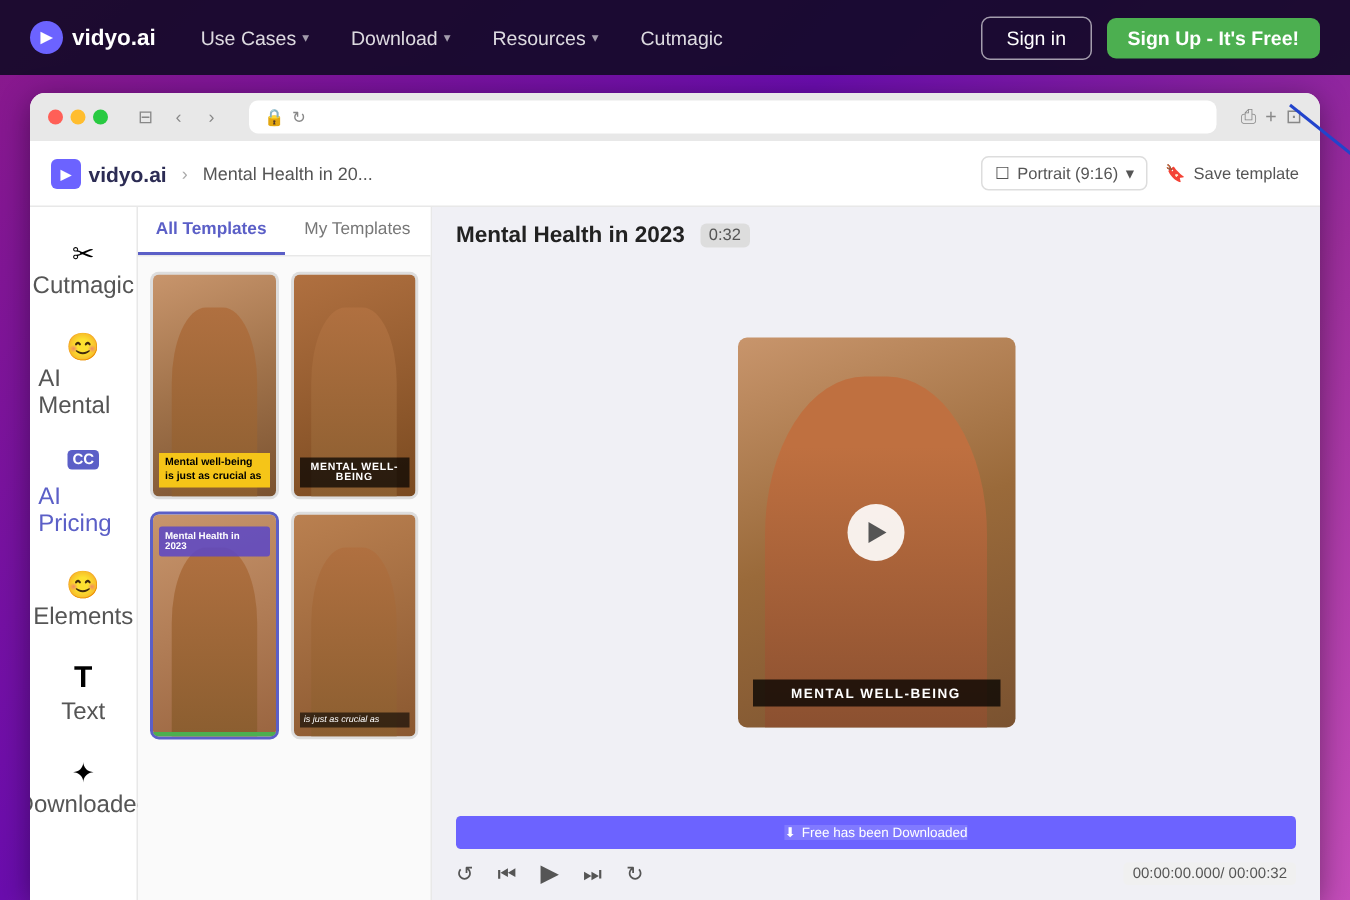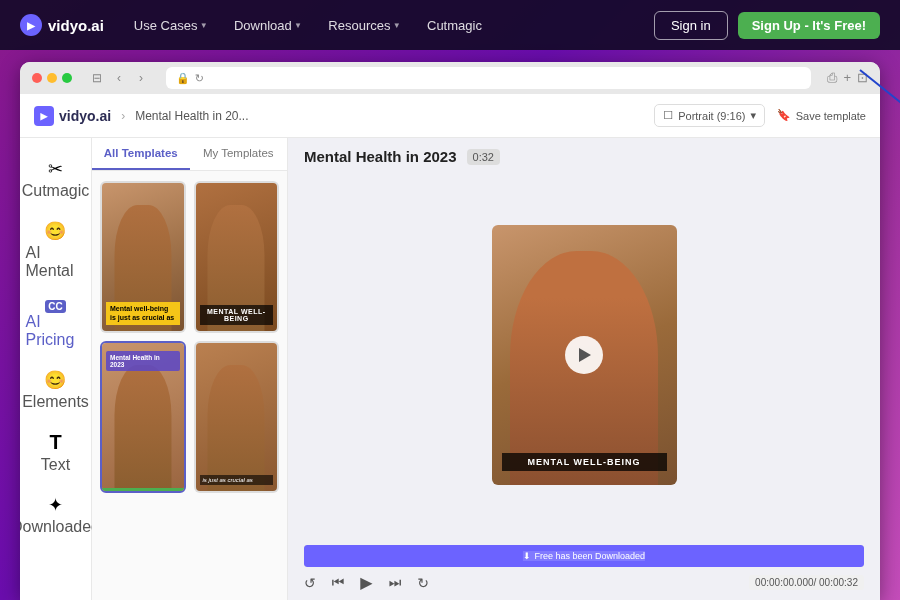--- a/index.html
+++ b/index.html
@@ -275,21 +275,21 @@
       text-align: left;
     }
     .sidebar-icon-item.active .sidebar-icon-label { color: #5b5fc7; }
     .ai-captions-icon {
       background: #5b5fc7;
       color: white;
       border-radius: 3px;
       padding: 1px 3px;
       font-size: 10px;
       font-weight: bold;
-      margin-bottom: 0;
+      margin-bottom: 10px;
     }
 
     
     .templates-panel {
       width: 196px;
       background: #fafafa;
       border-right: 1px solid #e8e8e8;
       display: flex;
       flex-direction: column;
     }

